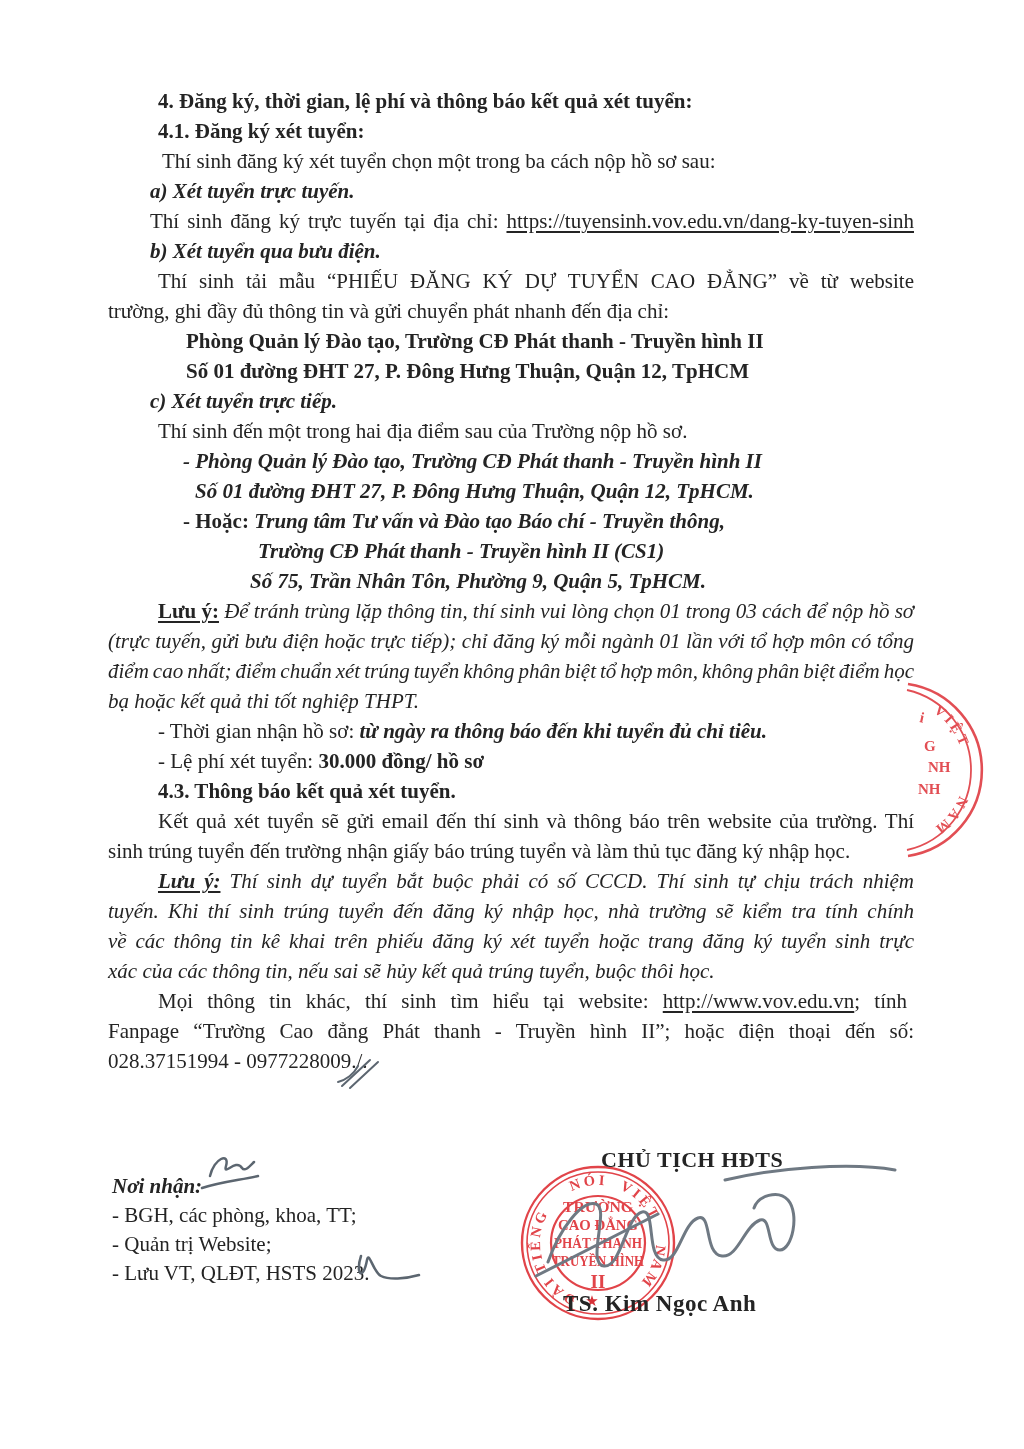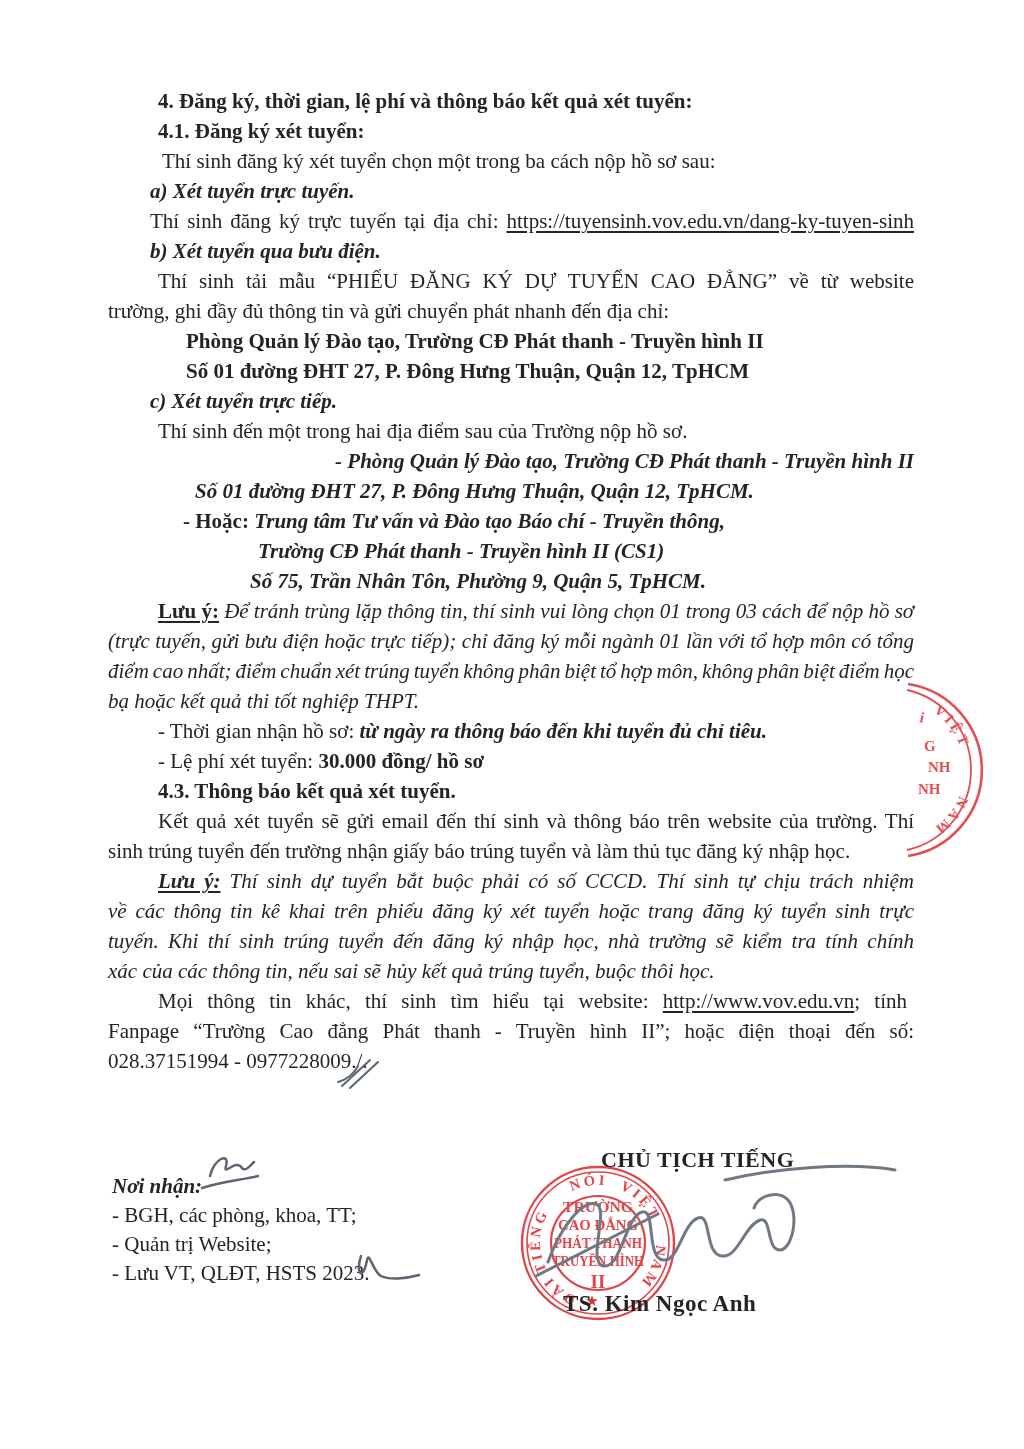--- a/index.html
+++ b/index.html
@@ -46,37 +46,37 @@
     <div class="line" style="padding-left: 54px;"><span class="lc"><span class="">Thí sinh đăng ký xét tuyển chọn một trong ba cách nộp hồ sơ sau:</span></span></div>
     <div class="line" style="padding-left: 42px;"><span class="lc"><span class="b i">a) Xét tuyển trực tuyến.</span></span></div>
     <div class="line" style="padding-left: 42px;"><span class="lc" style="word-spacing: 2.7691px;"><span class="">Thí sinh đăng ký trực tuyến tại địa chỉ: </span><span class="u">https://tuyensinh.vov.edu.vn/dang-ky-tuyen-sinh</span></span></div>
     <div class="line" style="padding-left: 42px;"><span class="lc"><span class="b i">b) Xét tuyển qua bưu điện.</span></span></div>
     <div class="line" style="padding-left: 50px;"><span class="lc" style="word-spacing: 6.65745px;"><span class="">Thí sinh tải mẫu “PHIẾU ĐĂNG KÝ DỰ TUYỂN CAO ĐẲNG” về từ website</span></span></div>
     <div class="line"><span class="lc"><span class="">trường, ghi đầy đủ thông tin và gửi chuyển phát nhanh đến địa chỉ:</span></span></div>
     <div class="line" style="padding-left: 78px;"><span class="lc"><span class="b">Phòng Quản lý Đào tạo, Trường CĐ Phát thanh - Truyền hình II</span></span></div>
     <div class="line" style="padding-left: 78px;"><span class="lc"><span class="b">Số 01 đường ĐHT 27, P. Đông Hưng Thuận, Quận 12, TpHCM</span></span></div>
     <div class="line" style="padding-left: 42px;"><span class="lc"><span class="b i">c) Xét tuyển trực tiếp.</span></span></div>
     <div class="line" style="padding-left: 50px;"><span class="lc"><span class="">Thí sinh đến một trong hai địa điểm sau của Trường nộp hồ sơ.</span></span></div>
-    <div class="line" style="padding-left: 75px; text-align: right;"><span class="lc"><span class="b i">- Phòng Quản lý Đào tạo, Trường CĐ Phát thanh - Truyền hình II</span></span></div>
+    <div class="line" style="padding-left: 75px;"><span class="lc"><span class="b i">- Phòng Quản lý Đào tạo, Trường CĐ Phát thanh - Truyền hình II</span></span></div>
     <div class="line" style="padding-left: 87px;"><span class="lc"><span class="b i">Số 01 đường ĐHT 27, P. Đông Hưng Thuận, Quận 12, TpHCM.</span></span></div>
     <div class="line" style="padding-left: 75px;"><span class="lc"><span class="b">- Hoặc: </span><span class="b i">Trung tâm Tư vấn và Đào tạo Báo chí - Truyền thông,</span></span></div>
     <div class="line" style="padding-left: 150px;"><span class="lc"><span class="b i">Trường CĐ Phát thanh - Truyền hình II (CS1)</span></span></div>
     <div class="line" style="padding-left: 142px;"><span class="lc"><span class="b i">Số 75, Trần Nhân Tôn, Phường 9, Quận 5, TpHCM.</span></span></div>
     <div class="line" style="padding-left: 50px;"><span class="lc" style="word-spacing: -0.071875px;"><span class="b u">Lưu ý:</span><span class=""> </span><span class="i">Để tránh trùng lặp thông tin, thí sinh vui lòng chọn 01 trong 03 cách để nộp hồ sơ</span></span></div>
     <div class="line"><span class="lc" style="word-spacing: 0.232813px;"><span class="i">(trực tuyến, gửi bưu điện hoặc trực tiếp); chỉ đăng ký mỗi ngành 01 lần với tổ hợp môn có tổng</span></span></div>
     <div class="line"><span class="lc" style="word-spacing: -1.23872px;"><span class="i">điểm cao nhất; điểm chuẩn xét trúng tuyển không phân biệt tổ hợp môn, không phân biệt điểm học</span></span></div>
     <div class="line"><span class="lc"><span class="i">bạ hoặc kết quả thi tốt nghiệp THPT.</span></span></div>
     <div class="line" style="padding-left: 50px;"><span class="lc"><span class="">- Thời gian nhận hồ sơ: </span><span class="b i">từ ngày ra thông báo đến khi tuyển đủ chỉ tiêu.</span></span></div>
     <div class="line" style="padding-left: 50px;"><span class="lc"><span class="">- Lệ phí xét tuyển: </span><span class="b">30.000 đồng/ hồ sơ</span></span></div>
     <div class="line" style="padding-left: 50px;"><span class="lc"><span class="b">4.3. Thông báo kết quả xét tuyển.</span></span></div>
     <div class="line" style="padding-left: 50px;"><span class="lc" style="word-spacing: 2.36305px;"><span class="">Kết quả xét tuyển sẽ gửi email đến thí sinh và thông báo trên website của trường. Thí</span></span></div>
     <div class="line"><span class="lc"><span class="">sinh trúng tuyển đến trường nhận giấy báo trúng tuyển và làm thủ tục đăng ký nhập học.</span></span></div>
     <div class="line" style="padding-left: 50px;"><span class="lc" style="word-spacing: 3.81526px;"><span class="b i u">Lưu ý:</span><span class=""> </span><span class="i">Thí sinh dự tuyển bắt buộc phải có số CCCD. Thí sinh tự chịu trách nhiệm</span></span></div>
+    <div class="line"><span class="lc" style="word-spacing: 4.04963px;"><span class="i">tuyến. Khi thí sinh trúng tuyển đến đăng ký nhập học, nhà trường sẽ kiểm tra tính chính</span></span></div>
     <div class="line"><span class="lc" style="word-spacing: 3.6441px;"><span class="i">về các thông tin kê khai trên phiếu đăng ký xét tuyển hoặc trang đăng ký tuyển sinh trực</span></span></div>
-    <div class="line"><span class="lc" style="word-spacing: 4.04963px;"><span class="i">tuyến. Khi thí sinh trúng tuyển đến đăng ký nhập học, nhà trường sẽ kiểm tra tính chính</span></span></div>
     <div class="line"><span class="lc"><span class="i">xác của các thông tin, nếu sai sẽ hủy kết quả trúng tuyển, buộc thôi học.</span></span></div>
     <div class="line" style="padding-left: 50px;"><span class="lc" style="word-spacing: 9.00284px;"><span class="">Mọi thông tin khác, thí sinh tìm hiểu tại website: </span><span class="u">http://www.vov.edu.vn</span><span class="">; tính</span></span></div>
     <div class="line"><span class="lc" style="word-spacing: 8.9442px;"><span class="">Fanpage “Trường Cao đẳng Phát thanh - Truyền hình II”; hoặc điện thoại đến số:</span></span></div>
     <div class="line"><span class="lc"><span class="">028.37151994 - 0977228009./.</span></span></div>
   </div>
 
 <svg class="stamp-partial" width="164" height="215" viewBox="0 0 164 215">
   <g stroke="#e04046" fill="none">
     <path d="M 48 19 A 87 87 0 0 1 48 191" stroke-width="2.6"></path>
     <path d="M 47 25 A 82 82 0 0 1 47 185" stroke-width="1.8"></path>
@@ -96,21 +96,21 @@
   <text class="frag" fill="#e04046" x="58" y="129">NH</text>
 </svg>
 
 <div class="footer-left">
   <div class="title">Nơi nhận:</div>
   <div>- BGH, các phòng, khoa, TT;</div>
   <div>- Quản trị Website;</div>
   <div>- Lưu VT, QLĐT, HSTS 2023.</div>
 </div>
 
-<div class="sig-title">CHỦ TỊCH TIẾNG</div>
+<div class="sig-title">CHỦ TỊCH HĐTS</div>
 <div class="sig-name">TS. Kim Ngọc Anh</div>
 
 <svg class="stamp-main" width="212" height="205" viewBox="0 0 212 205">
   <g stroke="#e03a40" fill="none">
     <circle cx="98" cy="103" r="76" stroke-width="2.4"></circle>
     <circle cx="98" cy="103" r="71" stroke-width="1.6"></circle>
     <circle cx="98" cy="103" r="47" stroke-width="2.2"></circle>
   </g>
   <defs>
     <path id="ringpath" d="M 98 161 A 58 58 0 0 1 98 45 A 58 58 0 0 1 98 161"></path>

